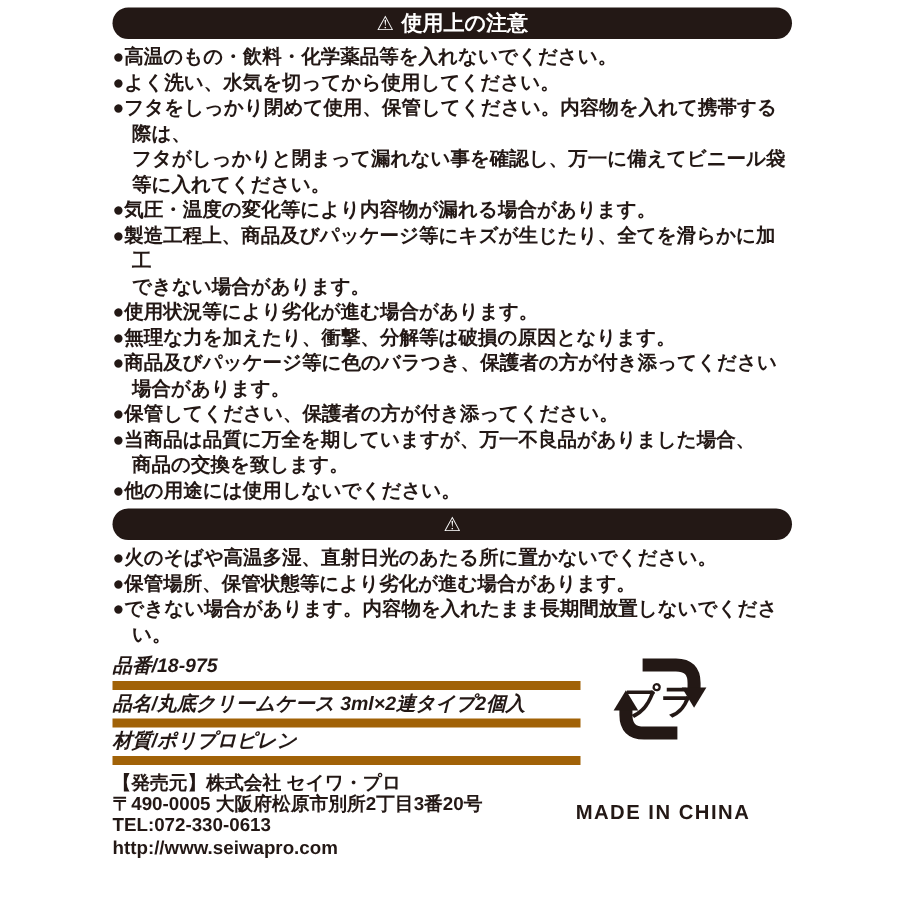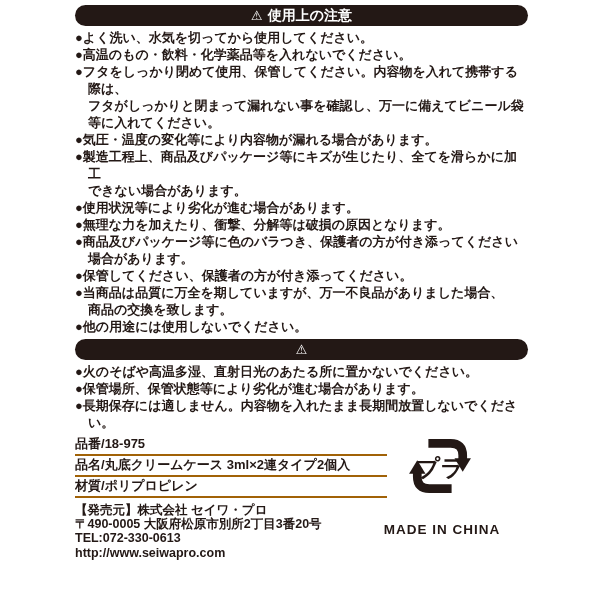--- a/index.html
+++ b/index.html
@@ -9,43 +9,43 @@
   .bar{background:#231815;color:#ffffff;border-radius:11px;height:21px;
        display:flex;align-items:center;justify-content:center;gap:5px;
        font-weight:bold;font-size:14px;line-height:21px;}
   .warn{font-size:13px;line-height:1;}
   .list{list-style:none;margin:3px 0 4px;padding:0;font-size:13px;
         line-height:17px;font-weight:bold;}
   .list li{padding-left:13px;text-indent:-13px;white-space:pre-wrap;}
   .storage-bar{margin-top:2px;}
   .info-area{position:relative;margin-top:4px;}
   .ptable{width:312px;font-size:13px;font-weight:bold;}
-  .prow{border-bottom:2px solid #a16207;padding:1px 0 2px;line-height:16px;
-        white-space:nowrap;overflow:hidden;}
+  .prow{border-bottom:6px solid #a16207;padding:1px 0 2px;line-height:16px;
+        white-space:nowrap;overflow:hidden;font-style:italic;}
   .recycle{position:absolute;left:333px;top:2px;width:64px;height:58px;}
   .dist-row{display:flex;justify-content:space-between;align-items:flex-start;
             margin-top:5px;}
   .dist-left{font-size:12.5px;line-height:14.2px;font-weight:bold;}
   .dist-right{margin-top:12px;text-align:center;min-width:172px;}
   .designed{font-size:12px;font-weight:bold;line-height:14px;}
   .madein{font-size:13.5px;font-weight:bold;letter-spacing:1px;margin-top:7px;}
 </style>
 </head>
 <body>
 
 <div class="page">
 
   <div class="bar">
     <span class="warn">⚠</span>
     <span>使用上の注意</span>
   </div>
 
   <ul class="list">
+    <li>●高温のもの・飲料・化学薬品等を入れないでください。</li>
     <li>●よく洗い、水気を切ってから使用してください。</li>
-    <li>●高温のもの・飲料・化学薬品等を入れないでください。</li>
     <li>●フタをしっかり閉めて使用、保管してください。内容物を入れて携帯する際は、
 フタがしっかりと閉まって漏れない事を確認し、万一に備えてビニール袋
 等に入れてください。</li>
     <li>●気圧・温度の変化等により内容物が漏れる場合があります。</li>
     <li>●製造工程上、商品及びパッケージ等にキズが生じたり、全てを滑らかに加工
 できない場合があります。</li>
     <li>●使用状況等により劣化が進む場合があります。</li>
     <li>●無理な力を加えたり、衝撃、分解等は破損の原因となります。</li>
     <li>●商品及びパッケージ等に色のバラつき、保護者の方が付き添ってください
 場合があります。</li>
@@ -55,21 +55,21 @@
     <li>●他の用途には使用しないでください。</li>
   </ul>
 
   <div class="bar storage-bar">
     <span class="warn">⚠</span>
   </div>
 
   <ul class="list">
     <li>●火のそばや高温多湿、直射日光のあたる所に置かないでください。</li>
     <li>●保管場所、保管状態等により劣化が進む場合があります。</li>
-    <li>●長期保存には適しません。内容物を入れたまま長期間放置しないでください。</li>
+    <li>●できない場合があります。内容物を入れたまま長期間放置しないでください。</li>
   </ul>
 
   <div class="info-area">
 
     <div class="ptable">
       <div class="prow"><span>品番</span><span>/</span><span>18-975</span></div>
       <div class="prow"><span>品名</span><span>/</span><span>丸底クリームケース 3ml×2連タイプ2個入</span></div>
       <div class="prow"><span>材質</span><span>/</span><span>ポリプロピレン</span></div>
     </div>
 

